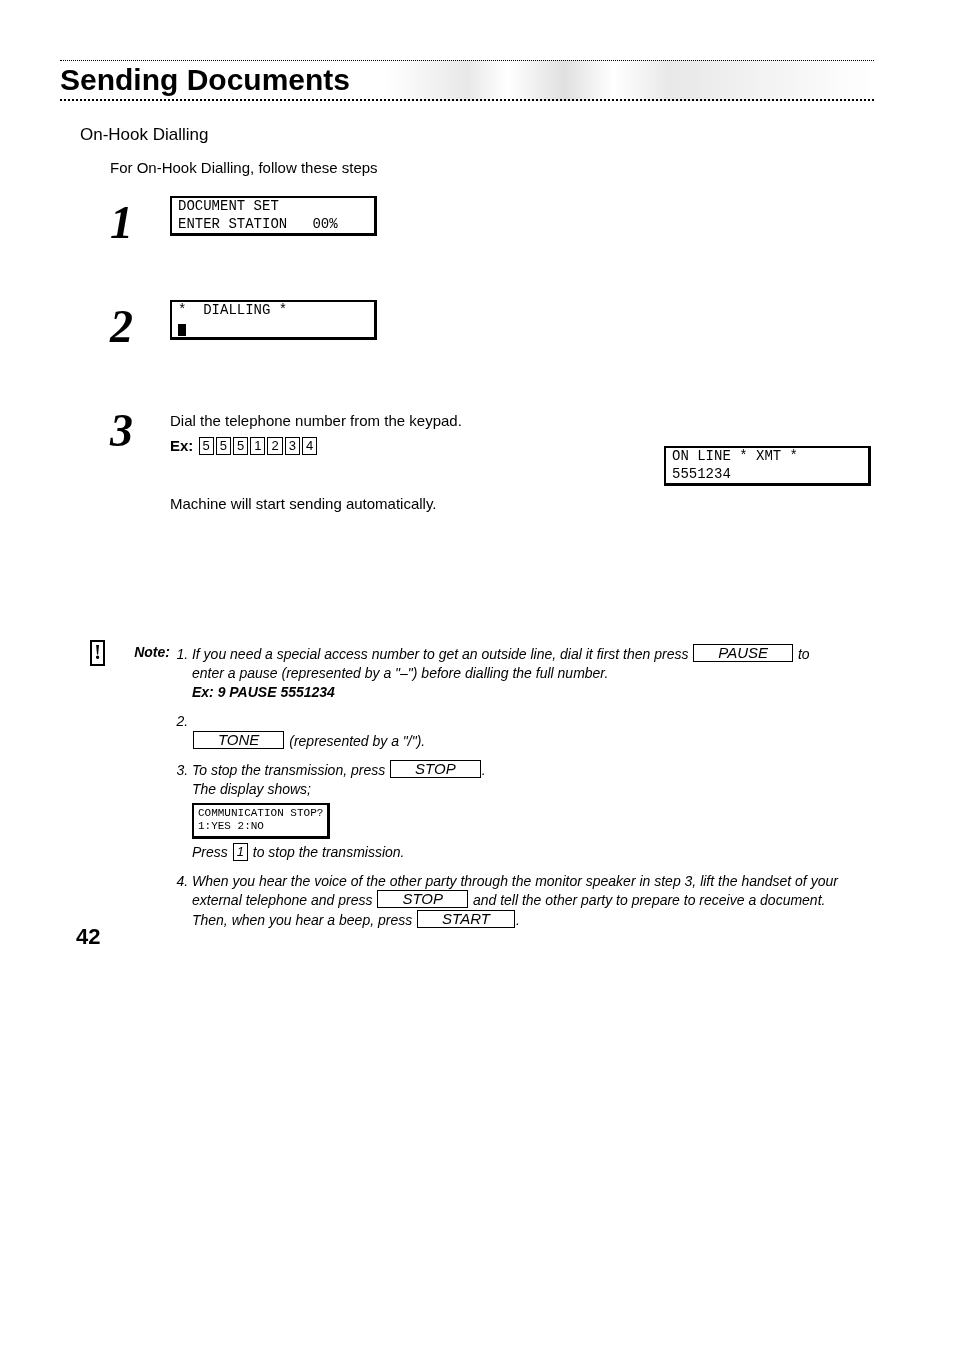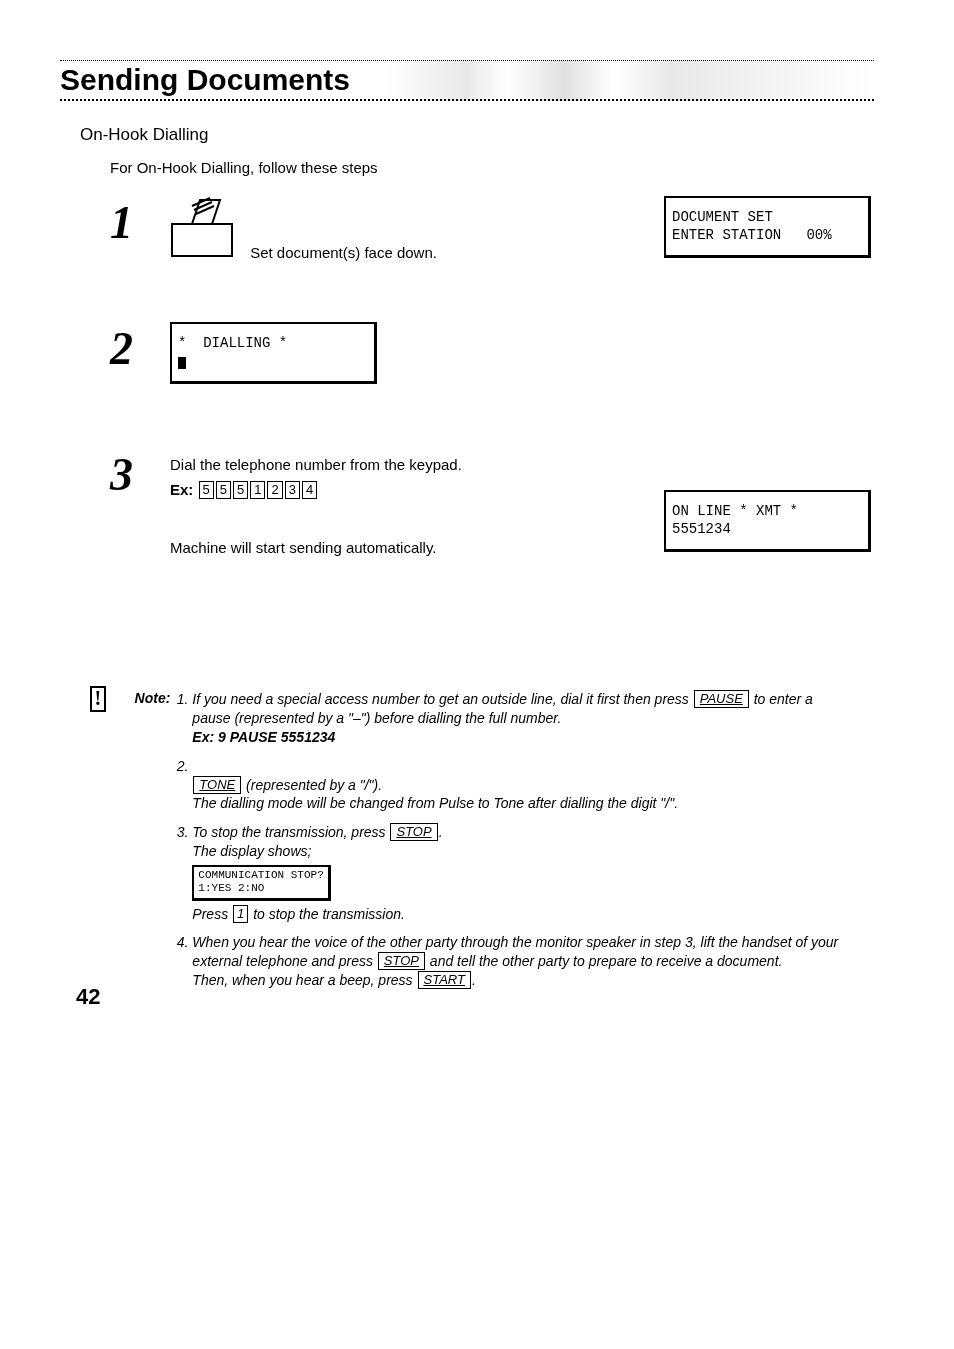--- a/index.html
+++ b/index.html
@@ -74,21 +74,21 @@
   }
   .lcd-wrap {
     width: 210px;
   }
   .lcd {
     border: 2px solid #000;
     border-right-width: 3px;
     border-bottom-width: 3px;
     font-family: "Courier New", monospace;
     font-size: 14px;
-    padding: 11px 6px;
+    padding: 0 6px;
     margin-bottom: 14px;
     width: 190px;
     line-height: 1.25;
     white-space: pre;
   }
   .lcd .cursor {
     display: inline-block;
     width: 8px;
     height: 12px;
     background: #000;
@@ -99,23 +99,22 @@
     border: 1px solid #000;
     font-family: Arial, sans-serif;
     font-size: 13px;
     padding: 0 3px;
     line-height: 16px;
     height: 16px;
     vertical-align: 1px;
     margin: 0 1px;
   }
   .wide-key {
-    padding: 0 5px;
-    font-size: 13px;
-    text-decoration: underline;
+    padding: 0 24px;
+    font-size: 15px;
   }
   .note-block {
     display: flex;
     align-items: flex-start;
     font-size: 14px;
     margin-left: 30px;
     margin-right: 30px;
   }
   .note-icon {
     border: 2px solid #000;
@@ -184,30 +183,20 @@
     <span>Sending Documents</span>
   </div>
 
   <div class="subheading">On-Hook Dialling</div>
   <div class="intro-line">For On-Hook Dialling, follow these steps</div>
 
   <div class="steps">
 
     <div class="step">
       <div class="step-num">1</div>
-      <div class="step-body">
-        <span class="doc-icon">
-          <svg width="70" height="62" viewBox="0 0 70 62">
-            <rect x="2" y="28" width="60" height="32" fill="none" stroke="#000" stroke-width="2"></rect>
-            <path d="M30 4 L50 4 L42 28 L22 28 Z" fill="none" stroke="#000" stroke-width="2"></path>
-            <path d="M22 10 L40 2 M24 14 L42 6 M26 18 L44 10" stroke="#000" stroke-width="2" fill="none"></path>
-          </svg>
-        </span>
-        <span>Set document(s) face down.</span>
-      </div>
       <div class="lcd-wrap">
         <div class="lcd"><span>DOCUMENT SET</span>
 <span>ENTER STATION   00%</span></div>
       </div>
     </div>
 
     <div class="step">
       <div class="step-num">2</div>
       <div class="lcd-wrap">
         <div class="lcd"><span>*  DIALLING *</span>
@@ -237,21 +226,20 @@
     <div class="note-icon">!</div>
     <div class="note-label">Note:</div>
     <ol class="note-list">
       <li>
         <span>If you need a special access number to get an outside line, dial it first then press </span><span class="keycap wide-key">PAUSE</span><span> to enter a pause (represented by a "–") before dialling the full number.</span><br>
         <span class="note-ex">Ex: 9 PAUSE 5551234</span>
       </li>
       <li>
         <br>
         <span class="keycap wide-key">TONE</span><span> (represented by a "/").</span><br>
-        <span>The dialling mode will be changed from Pulse to Tone after dialling the digit "/".</span>
       </li>
       <li>
         <span>To stop the transmission, press </span><span class="keycap wide-key">STOP</span><span>.</span><br>
         <span>The display shows;</span><br>
         <span class="note-lcd">COMMUNICATION STOP?
 1:YES 2:NO</span><br>
         <span>Press </span><span class="keycap">1</span><span> to stop the transmission.</span>
       </li>
       <li>
         <span>When you hear the voice of the other party through the monitor speaker in step 3, lift the handset of your external telephone and press </span><span class="keycap wide-key">STOP</span><span> and tell the other party to prepare to receive a document.</span><br>

